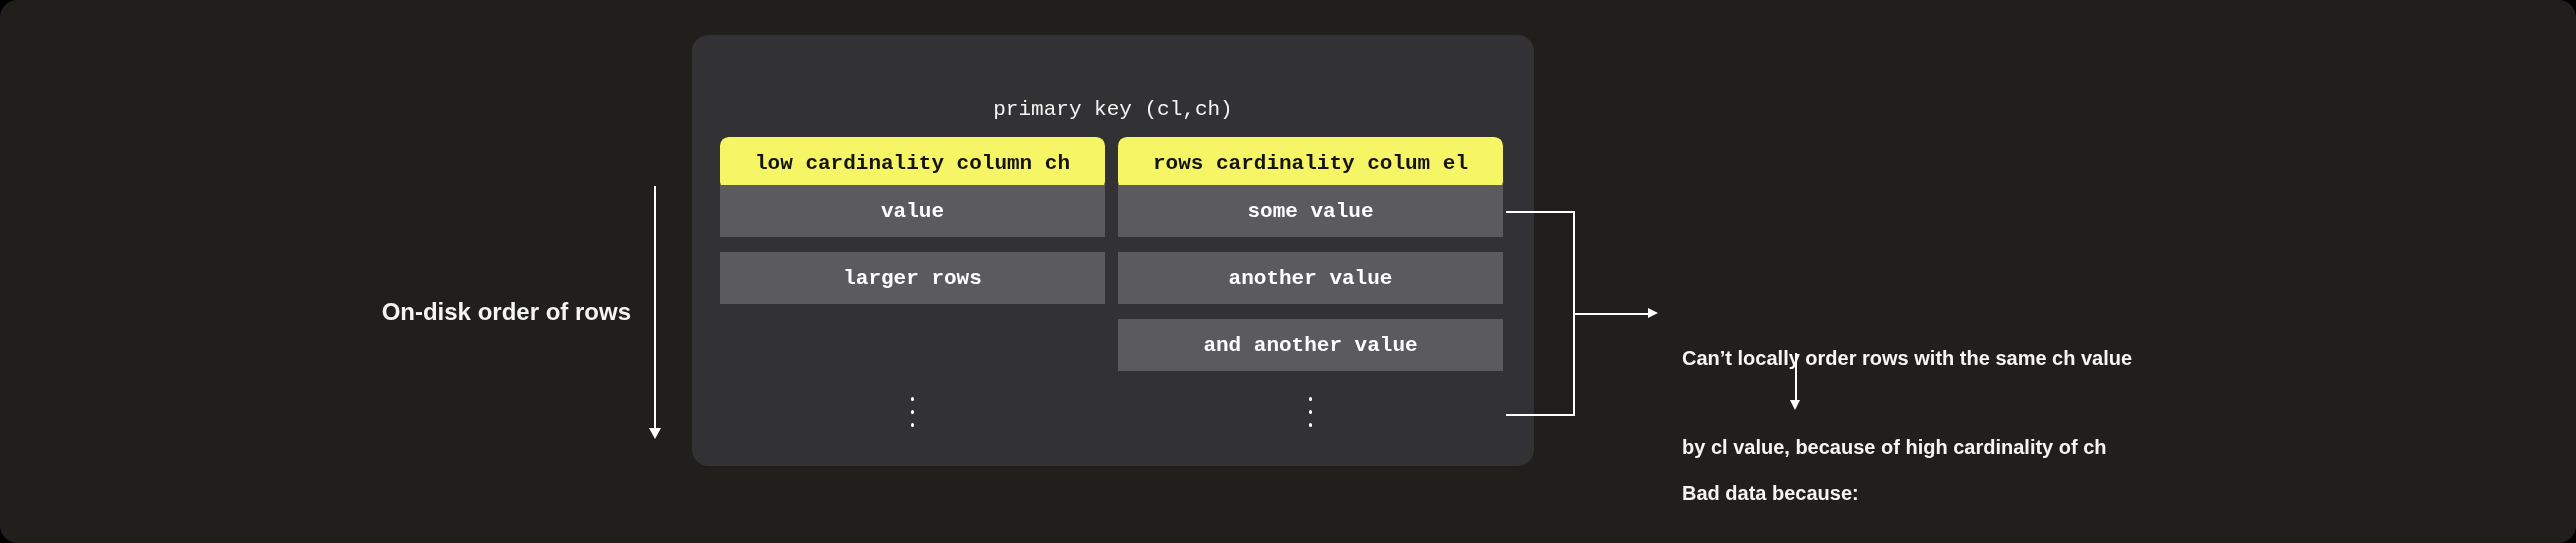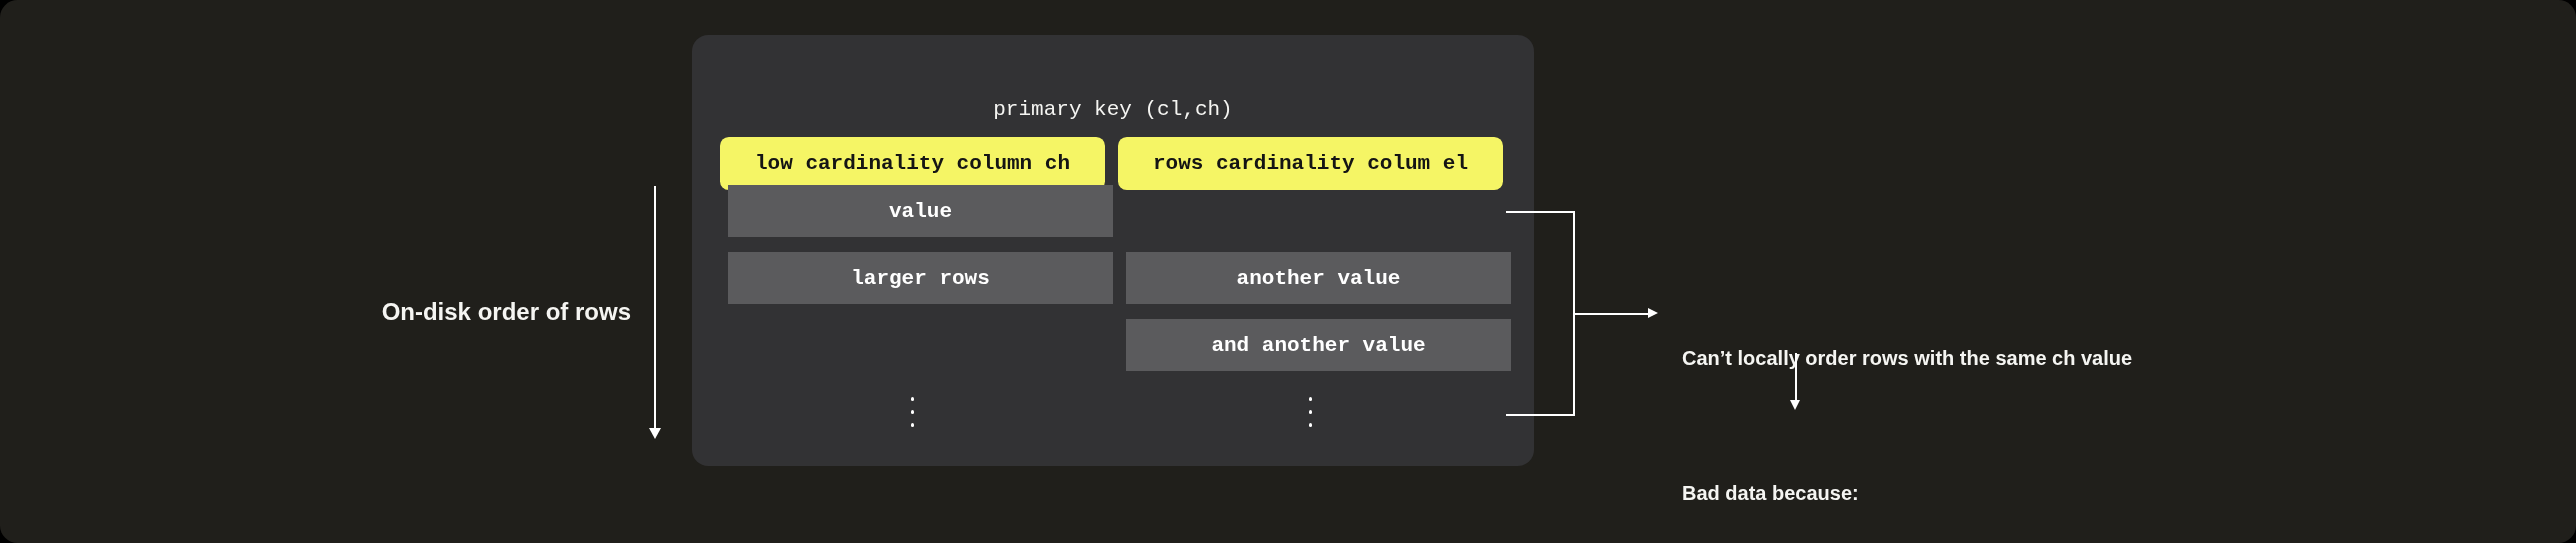--- a/index.html
+++ b/index.html
@@ -43,21 +43,21 @@
     color:var(--text-dark);
     font-family:"Liberation Mono","DejaVu Sans Mono",monospace;
     font-size:21px;font-weight:700;white-space:pre;margin-top:17px;
   }
   .cell{
     position:absolute;left:0;width:385px;height:52px;
     background:var(--cell-bg);
     display:flex;align-items:center;justify-content:center;
     color:#ffffff;
     font-family:"Liberation Mono","DejaVu Sans Mono",monospace;
-    font-size:21px;font-weight:700;white-space:pre;margin-left:8px;
+    font-size:21px;font-weight:700;white-space:pre;
   }
   .cell.r0{top:150px;}
   .cell.r1{top:217px;}
   .cell.r2{top:284px;}
   .dots{
     position:absolute;left:0;width:385px;top:362px;
     display:flex;flex-direction:column;align-items:center;gap:9.4px;
   }
   .dots .dot{width:3.8px;height:3.8px;border-radius:50%;background:var(--line);}
   
@@ -114,38 +114,40 @@
       <div class="cell r1">larger rows</div>
       <div class="dots">
         <div class="dot"></div>
           <div class="dot"></div>
           <div class="dot"></div>
       </div>
     </div>
 
     <div class="col c1">
       <div class="hdr">rows cardinality colum el</div>
+      <div class="cell r0">some value</div>
       <div class="cell r1">another value</div>
       <div class="cell r2">and another value</div>
       <div class="dots">
         <div class="dot"></div>
           <div class="dot"></div>
           <div class="dot"></div>
       </div>
     </div>
   </div>
 
   <div class="hline bracket-top"></div>
   <div class="vline bracket-vert"></div>
   <div class="hline bracket-bottom"></div>
   <div class="hline bracket-arrow-line"></div>
   <div class="arrowhead-right bracket-arrow-head"></div>
 
   <div class="note note1">
     <div>Can’t locally order rows with the same ch value</div>
+    <div>by cl value, because of high cardinality of ch</div>
   </div>
 
   <div class="vline down-arrow-line"></div>
   <div class="arrowhead-down down-arrow-head"></div>
 
   <div class="note note2">
     <div>Bad data because:</div>
     
     
   </div>

